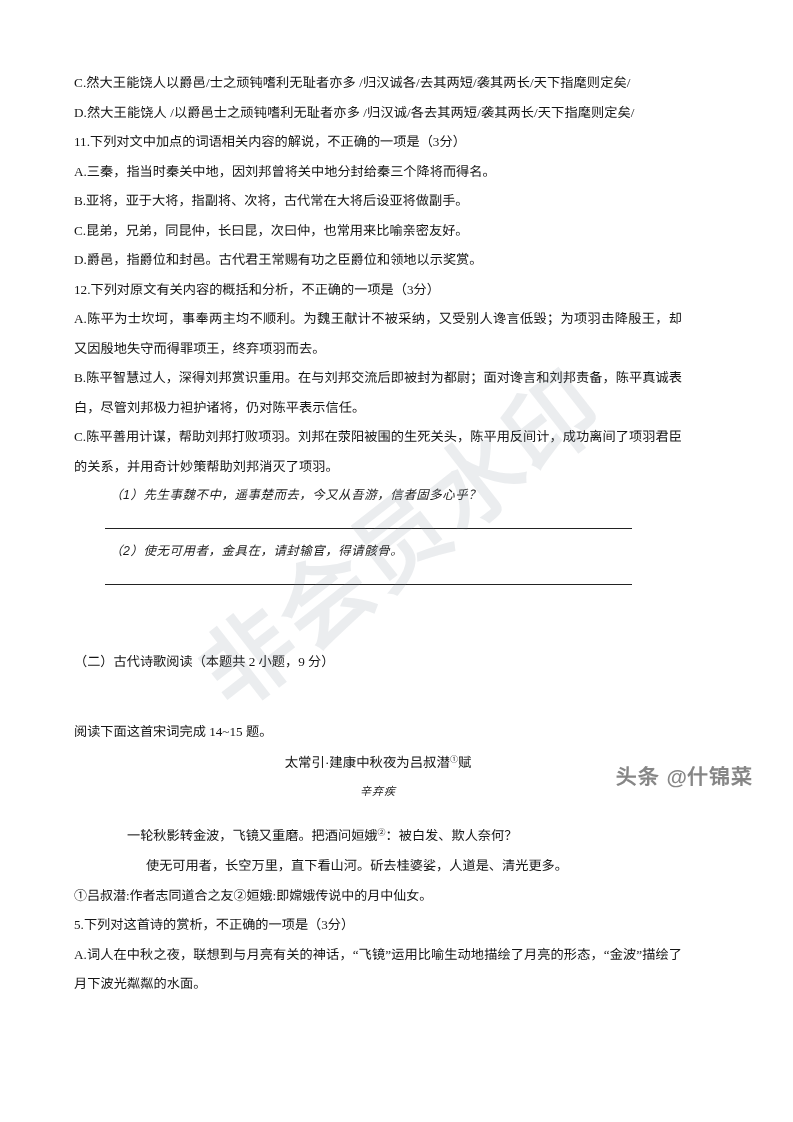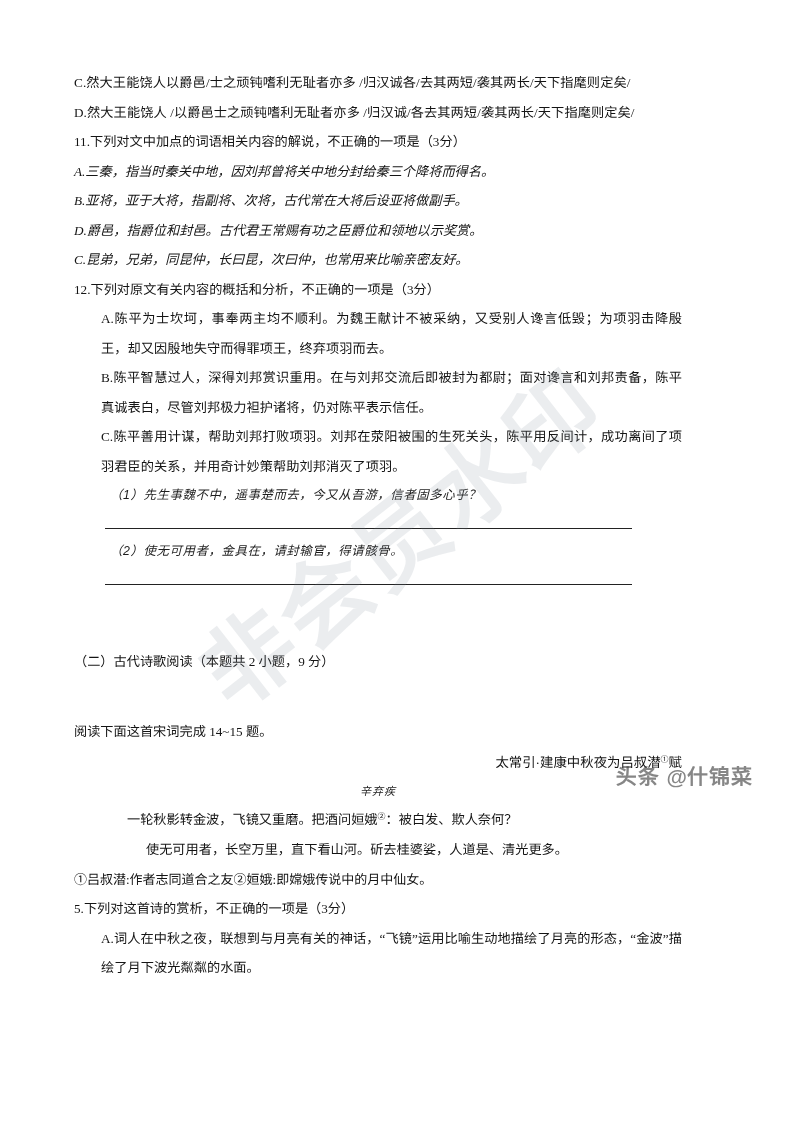--- a/index.html
+++ b/index.html
@@ -41,34 +41,33 @@
     white-space: nowrap;
     color: #141414;
   }
   .para {
     font-size: 13.2px;
     line-height: 29.5px;
     letter-spacing: 0.05px;
     text-align: justify;
     text-justify: inter-ideograph;
     color: #141414;
-    margin-left: 27px;
   }
   .q {              
     font-size: 13.2px;
     line-height: 29.5px;
     white-space: nowrap;
     color: #141414;
   }
   .opt {            
     font-size: 13.2px;
     line-height: 29.5px;
     color: #141414;
   }
-  .opt.nowrap { white-space: nowrap; font-style: italic; }
+  .opt.nowrap { white-space: nowrap; }
 
   
   .kai {
     font-family: Liberation Sans, sans-serif;
     font-style: italic;
     font-size: 12.4px;
     line-height: 28px;
     letter-spacing: 0.6px;
     color: #1d1d1d;
     white-space: nowrap;
@@ -95,40 +94,40 @@
     line-height: 30px;
     white-space: nowrap;
     color: #141414;
     margin-top: 40px;
   }
 
   
   .poem-title {
     font-size: 13.4px;
     line-height: 32px;
-    text-align: right;
+    text-align: center;
     white-space: nowrap;
     color: #141414;
   }
   .poem-author {
     font-family: "DejaVu Serif", "Liberation Serif", serif;
     font-style: italic;
     font-size: 11px;
     line-height: 26px;
     text-align: center;
     letter-spacing: 1px;
     color: #1d1d1d;
   }
   .poem-line {
     font-size: 13.2px;
     line-height: 30px;
     white-space: nowrap;
     color: #141414;
   }
-  .poem-line.l1 { padding-left: 53px; }
+  .poem-line.l1 { padding-left: 53px; margin-top: 16px; }
   .poem-line.l2 { padding-left: 72px; }
 
   .footnote {
     font-size: 13px;
     line-height: 29px;
     white-space: nowrap;
     color: #141414;
   }
 
   sup.mark {
@@ -184,22 +183,22 @@
 <div class="page">
 
   <div class="col">
 
     <div class="line">C.然大王能饶人以爵邑/士之顽钝嗜利无耻者亦多 /归汉诚各/去其两短/袭其两长/天下指麾则定矣/</div>
     <div class="line">D.然大王能饶人 /以爵邑士之顽钝嗜利无耻者亦多 /归汉诚/各去其两短/袭其两长/天下指麾则定矣/</div>
 
     <div class="q">11.下列对文中加点的词语相关内容的解说，不正确的一项是（3分）</div>
     <div class="opt nowrap">A.三秦，指当时秦关中地，因刘邦曾将关中地分封给秦三个降将而得名。</div>
     <div class="opt nowrap">B.亚将，亚于大将，指副将、次将，古代常在大将后设亚将做副手。</div>
+    <div class="opt nowrap">C.昆弟，兄弟，同昆仲，长曰昆，次曰仲，也常用来比喻亲密友好。</div>
     <div class="opt nowrap">D.爵邑，指爵位和封邑。古代君王常赐有功之臣爵位和领地以示奖赏。</div>
-    <div class="opt nowrap">C.昆弟，兄弟，同昆仲，长曰昆，次曰仲，也常用来比喻亲密友好。</div>
 
     <div class="q">12.下列对原文有关内容的概括和分析，不正确的一项是（3分）</div>
     <div class="para">A.陈平为士坎坷，事奉两主均不顺利。为魏王献计不被采纳，又受别人谗言低毁；为项羽击降殷王，却又因殷地失守而得罪项王，终弃项羽而去。</div>
     <div class="para">B.陈平智慧过人，深得刘邦赏识重用。在与刘邦交流后即被封为都尉；面对谗言和刘邦责备，陈平真诚表白，尽管刘邦极力袒护诸将，仍对陈平表示信任。</div>
     <div class="para">C.陈平善用计谋，帮助刘邦打败项羽。刘邦在荥阳被围的生死关头，陈平用反间计，成功离间了项羽君臣的关系，并用奇计妙策帮助刘邦消灭了项羽。</div>
 
 
     <div class="kai subitem">（1）先生事魏不中，遥事楚而去，今又从吾游，信者固多心乎？</div>
     <div class="answer-rule"></div>
 

